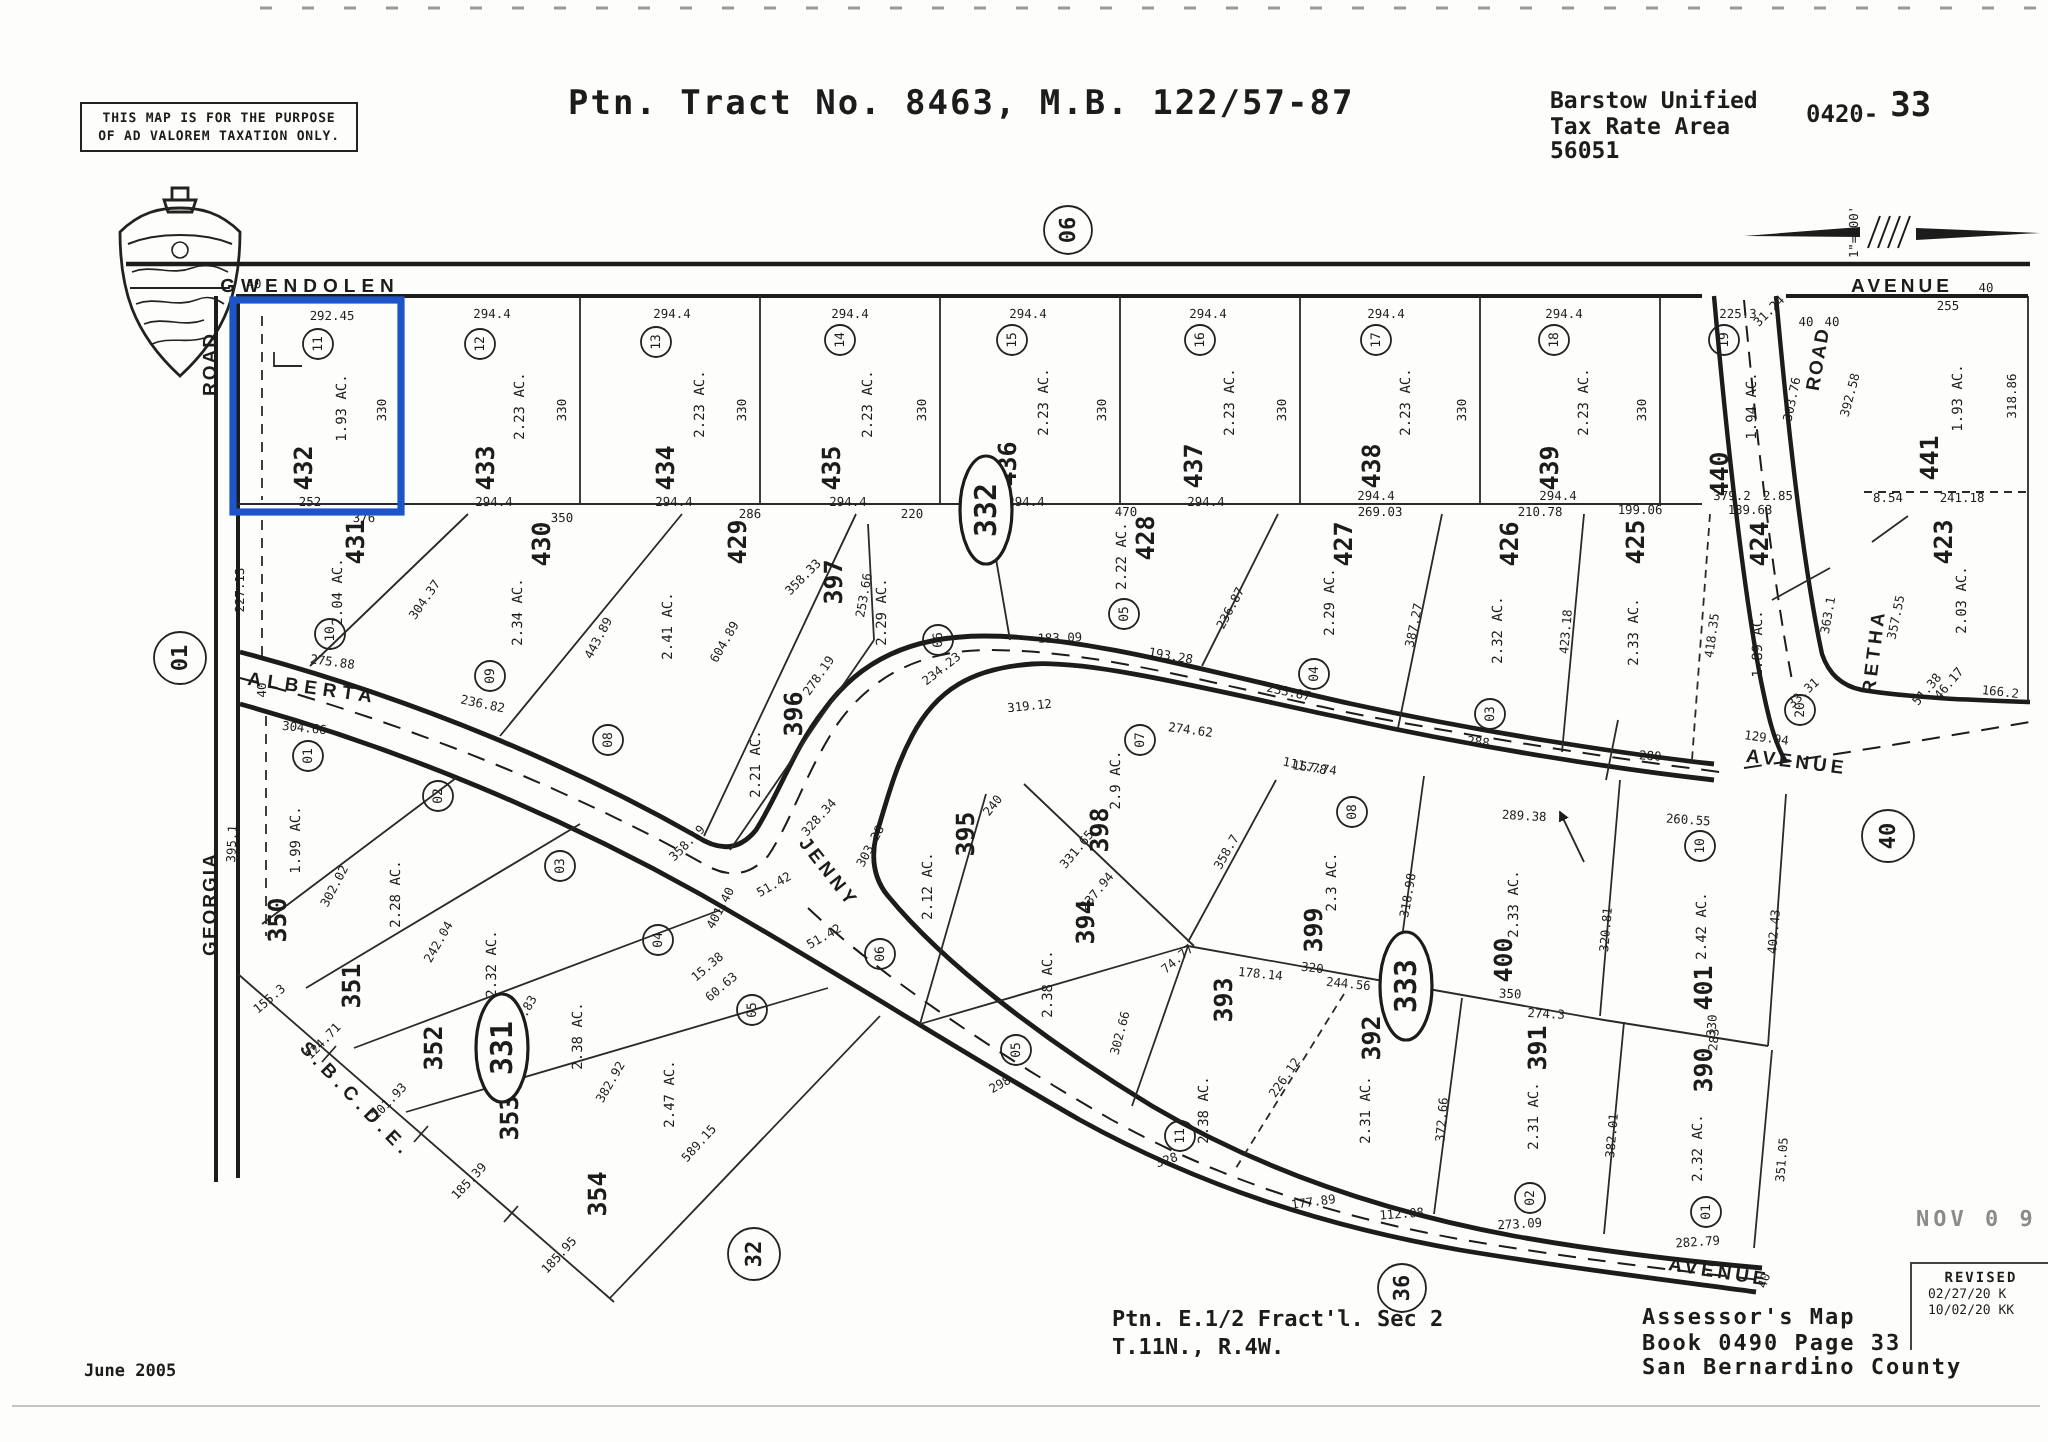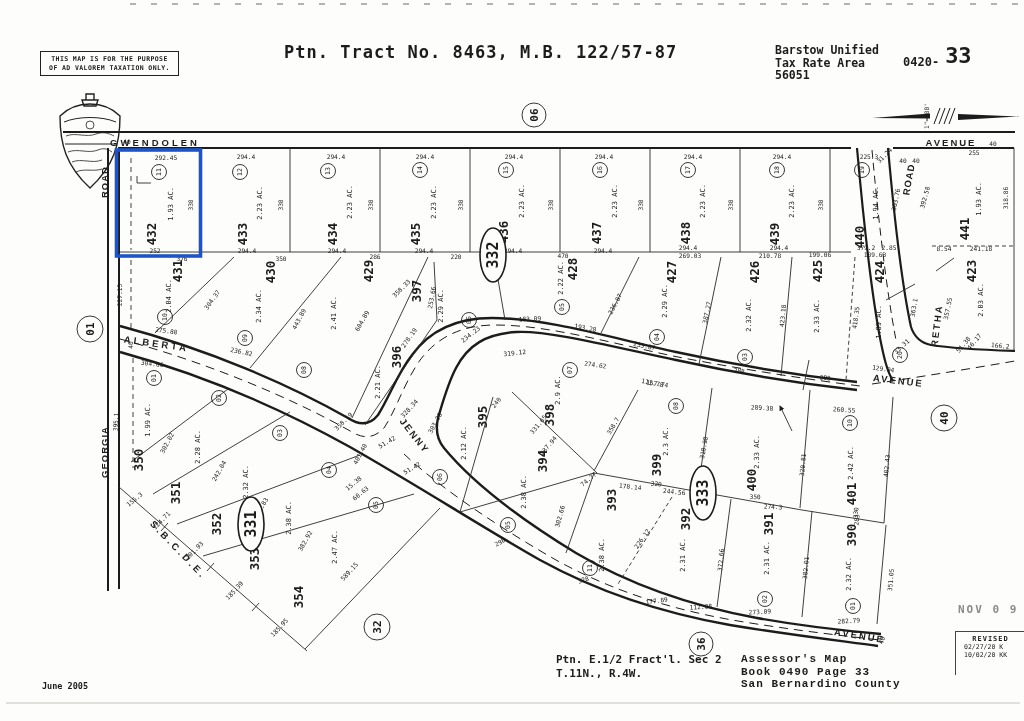--- a/index.html
+++ b/index.html
@@ -5,24 +5,24 @@
   html,body{margin:0;padding:0;}
   body{width:1024px;height:721px;position:relative;background:#fdfdfb;overflow:hidden;
        font-family:"DejaVu Sans Mono",monospace;color:#1c1c1c;}
   .abs{position:absolute;}
   .draft{font-family:"DejaVu Sans Mono",monospace;font-weight:bold;}
   #disclaimer{left:30px;top:51px;width:133px;border:1px solid #222;padding:3px 2px;
       font-size:6.5px;line-height:8.5px;text-align:center;letter-spacing:.4px;font-weight:bold;margin-left:10px;}
   #title{left:284px;top:42px;font-size:17px;letter-spacing:1px;}
   #taxarea{left:775px;top:44px;font-size:11.5px;line-height:12.5px;}
   #booknum{left:903px;top:46px;font-size:12px;}
-  #booknum .big{font-size:22px;position:relative;top:-3px;margin-left:6px;}
+  #booknum .big{font-size:17px;position:relative;top:-3px;margin-left:6px;}
   #junedate{left:42px;top:681px;font-size:8.5px;}
   #secfoot{left:556px;top:653px;font-size:11px;line-height:13.5px;}
-  #assrfoot{left:741px;top:653px;font-size:11px;line-height:12.5px;letter-spacing:1px;font-family:Liberation Mono, monospace;}
+  #assrfoot{left:821px;top:653px;font-size:11px;line-height:12.5px;letter-spacing:1px;}
   #stamp{left:958px;top:603px;font-size:11px;color:#8b8b8b;letter-spacing:2px;white-space:nowrap;}
   #revbox{left:955px;top:631px;width:69px;height:40px;border-left:1px solid #444;border-top:1px solid #444;
       padding-top:3px;font-size:6.5px;line-height:8px;}
   #revbox .rt{text-align:center;font-weight:bold;letter-spacing:1px;font-size:7px;}
   #revbox .rl{padding-left:8px;white-space:nowrap;}
   svg text{fill:#1c1c1c;}
   .pnum{font:bold 12.5px "DejaVu Sans Mono",monospace;}
   .pac{font:7px "DejaVu Sans Mono",monospace;}
   .dim{font:6.2px "DejaVu Sans Mono",monospace;}
   .lot{font:6.5px "DejaVu Sans Mono",monospace;}

